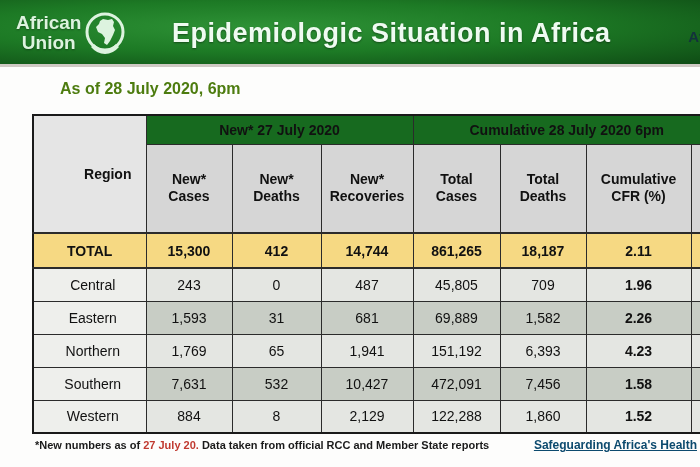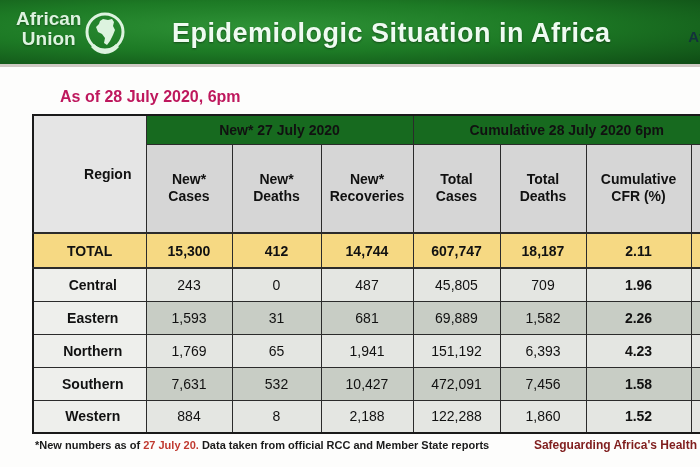--- a/index.html
+++ b/index.html
@@ -4,58 +4,58 @@
 <style>
   * { margin:0; padding:0; box-sizing:border-box; }
   html,body { width:700px; height:467px; overflow:hidden; background:#ffffff;
               font-family:"Liberation Sans", sans-serif; }
   .stage { position:relative; width:700px; height:467px; background:#fdfdfc; overflow:hidden; }
 
   
   .banner { position:absolute; top:0; left:0; width:700px; height:67px;
             background:radial-gradient(ellipse at 38% 42%, #2e9236 0%, #1d7a25 48%, #0f4c15 100%);
             border-bottom:3px solid #cfc9c4; }
-  .logo { position:absolute; left:16px; top:9px; display:flex; }
+  .logo { position:absolute; left:16px; top:9px; display:flex; align-items:center; }
   .logo-text { text-align:center; color:#ddf3df; font-size:19px; font-weight:bold; line-height:1.05;
                text-shadow:0 1px 2px rgba(0,0,0,.35); }
   .emblem { width:48px; height:48px; }
   .banner-title { position:absolute; left:172px; top:18px; color:#effbf1; font-size:27px;
                   font-weight:bold; letter-spacing:.5px; text-shadow:0 1px 2px rgba(0,0,0,.4);
                   white-space:nowrap; }
   .corner-frag { position:absolute; right:-4px; top:28px; color:#14323c; font-size:15px;
                  font-weight:bold; white-space:nowrap; }
 
   
-  .subtitle { position:absolute; left:60px; top:80px; color:#be185d; font-size:16px; font-weight:bold;margin-top:8px; }
+  .subtitle { position:absolute; left:60px; top:80px; color:#4d7c0f; font-size:16px; font-weight:bold; }
 
   
   table.epi { position:absolute; left:32px; top:114px; border-collapse:collapse;
               table-layout:fixed; width:688px; }
   table.epi td, table.epi th { border:1.5px solid #2b2b2b; font-size:14px; color:#111;
                                text-align:center; vertical-align:middle; overflow:hidden; }
   table.epi { border:2px solid #1a1a1a; }
   .hdr-green { background:#176a1f; color:#e4f7e6; font-weight:bold; }
   th.region-hdr { background:#e5e5e5; color:#e4f7e6; font-weight:bold;padding-left:36px; }
   .hdr-gray { background:#d6d6d6; font-weight:bold; line-height:1.25; }
   tr.r-group  { height:29px; }
   tr.r-sub    { height:89px; }
   tr.r-total  { height:35px; }
   tr.r-data   { height:33px; }
   tr.r-total td { background:#f6d983; font-weight:bold; border-top-width:2.5px; border-bottom-width:2.5px; }
-  td.region-cell { background:#eeefec; text-align:left; padding-left:6px; font-weight:bold;margin-left:20px; }
+  td.region-cell { background:#eeefec; text-align:left; padding-left:6px; font-weight:normal;margin-left:20px; }
   tr.light td.val { background:#e4e6e2; }
   tr.dark  td.val { background:#c8cdc5; }
   td.cfr { font-weight:bold; }
 
   
   .footnote { position:absolute; left:35px; top:439px; font-size:11px; font-weight:bold; color:#1a1a1a;
               white-space:nowrap; }
   .footnote .red-date { color:#c0392f; }
-  .tagline { position:absolute; right:3px; top:438px; font-size:12px; font-weight:bold; color:#7f1d1d;
-             white-space:nowrap; }
+  .tagline { position:absolute; right:3px; top:438px; font-size:12px; font-weight:bold; color:#0c4a6e;
+             white-space:nowrap;text-decoration:underline; }
 </style>
 </head>
 <body>
 
 <div class="stage">
 
   <div class="banner">
     <div class="logo">
       <div class="logo-text">
         <div>African</div>
@@ -116,21 +116,21 @@
           <div>CFR (%)</div>
         </th>
         <th class="hdr-gray"></th>
       </tr>
 
       <tr class="r-total">
         <td>TOTAL</td>
         <td class="val">15,300</td>
         <td class="val">412</td>
         <td class="val">14,744</td>
-        <td class="val">607,747</td>
+        <td class="val">861,265</td>
         <td class="val">18,187</td>
         <td class="val cfr">2.11</td>
         <td class="val"></td>
       </tr>
 
       <tr class="r-data light">
         <td class="region-cell">Central</td>
         <td class="val">243</td>
         <td class="val">0</td>
         <td class="val">487</td>
@@ -170,21 +170,21 @@
         <td class="val">472,091</td>
         <td class="val">7,456</td>
         <td class="val cfr">1.58</td>
         <td class="val"></td>
       </tr>
 
       <tr class="r-data light">
         <td class="region-cell">Western</td>
         <td class="val">884</td>
         <td class="val">8</td>
-        <td class="val">2,188</td>
+        <td class="val">2,129</td>
         <td class="val">122,288</td>
         <td class="val">1,860</td>
         <td class="val cfr">1.52</td>
         <td class="val"></td>
       </tr>
     </tbody>
   </table>
 
   <div class="footnote"><span>*New numbers as of </span><span class="red-date">27 July 20.</span><span> Data taken from official RCC and Member State reports</span></div>
   <div class="tagline">Safeguarding Africa's Health</div>

